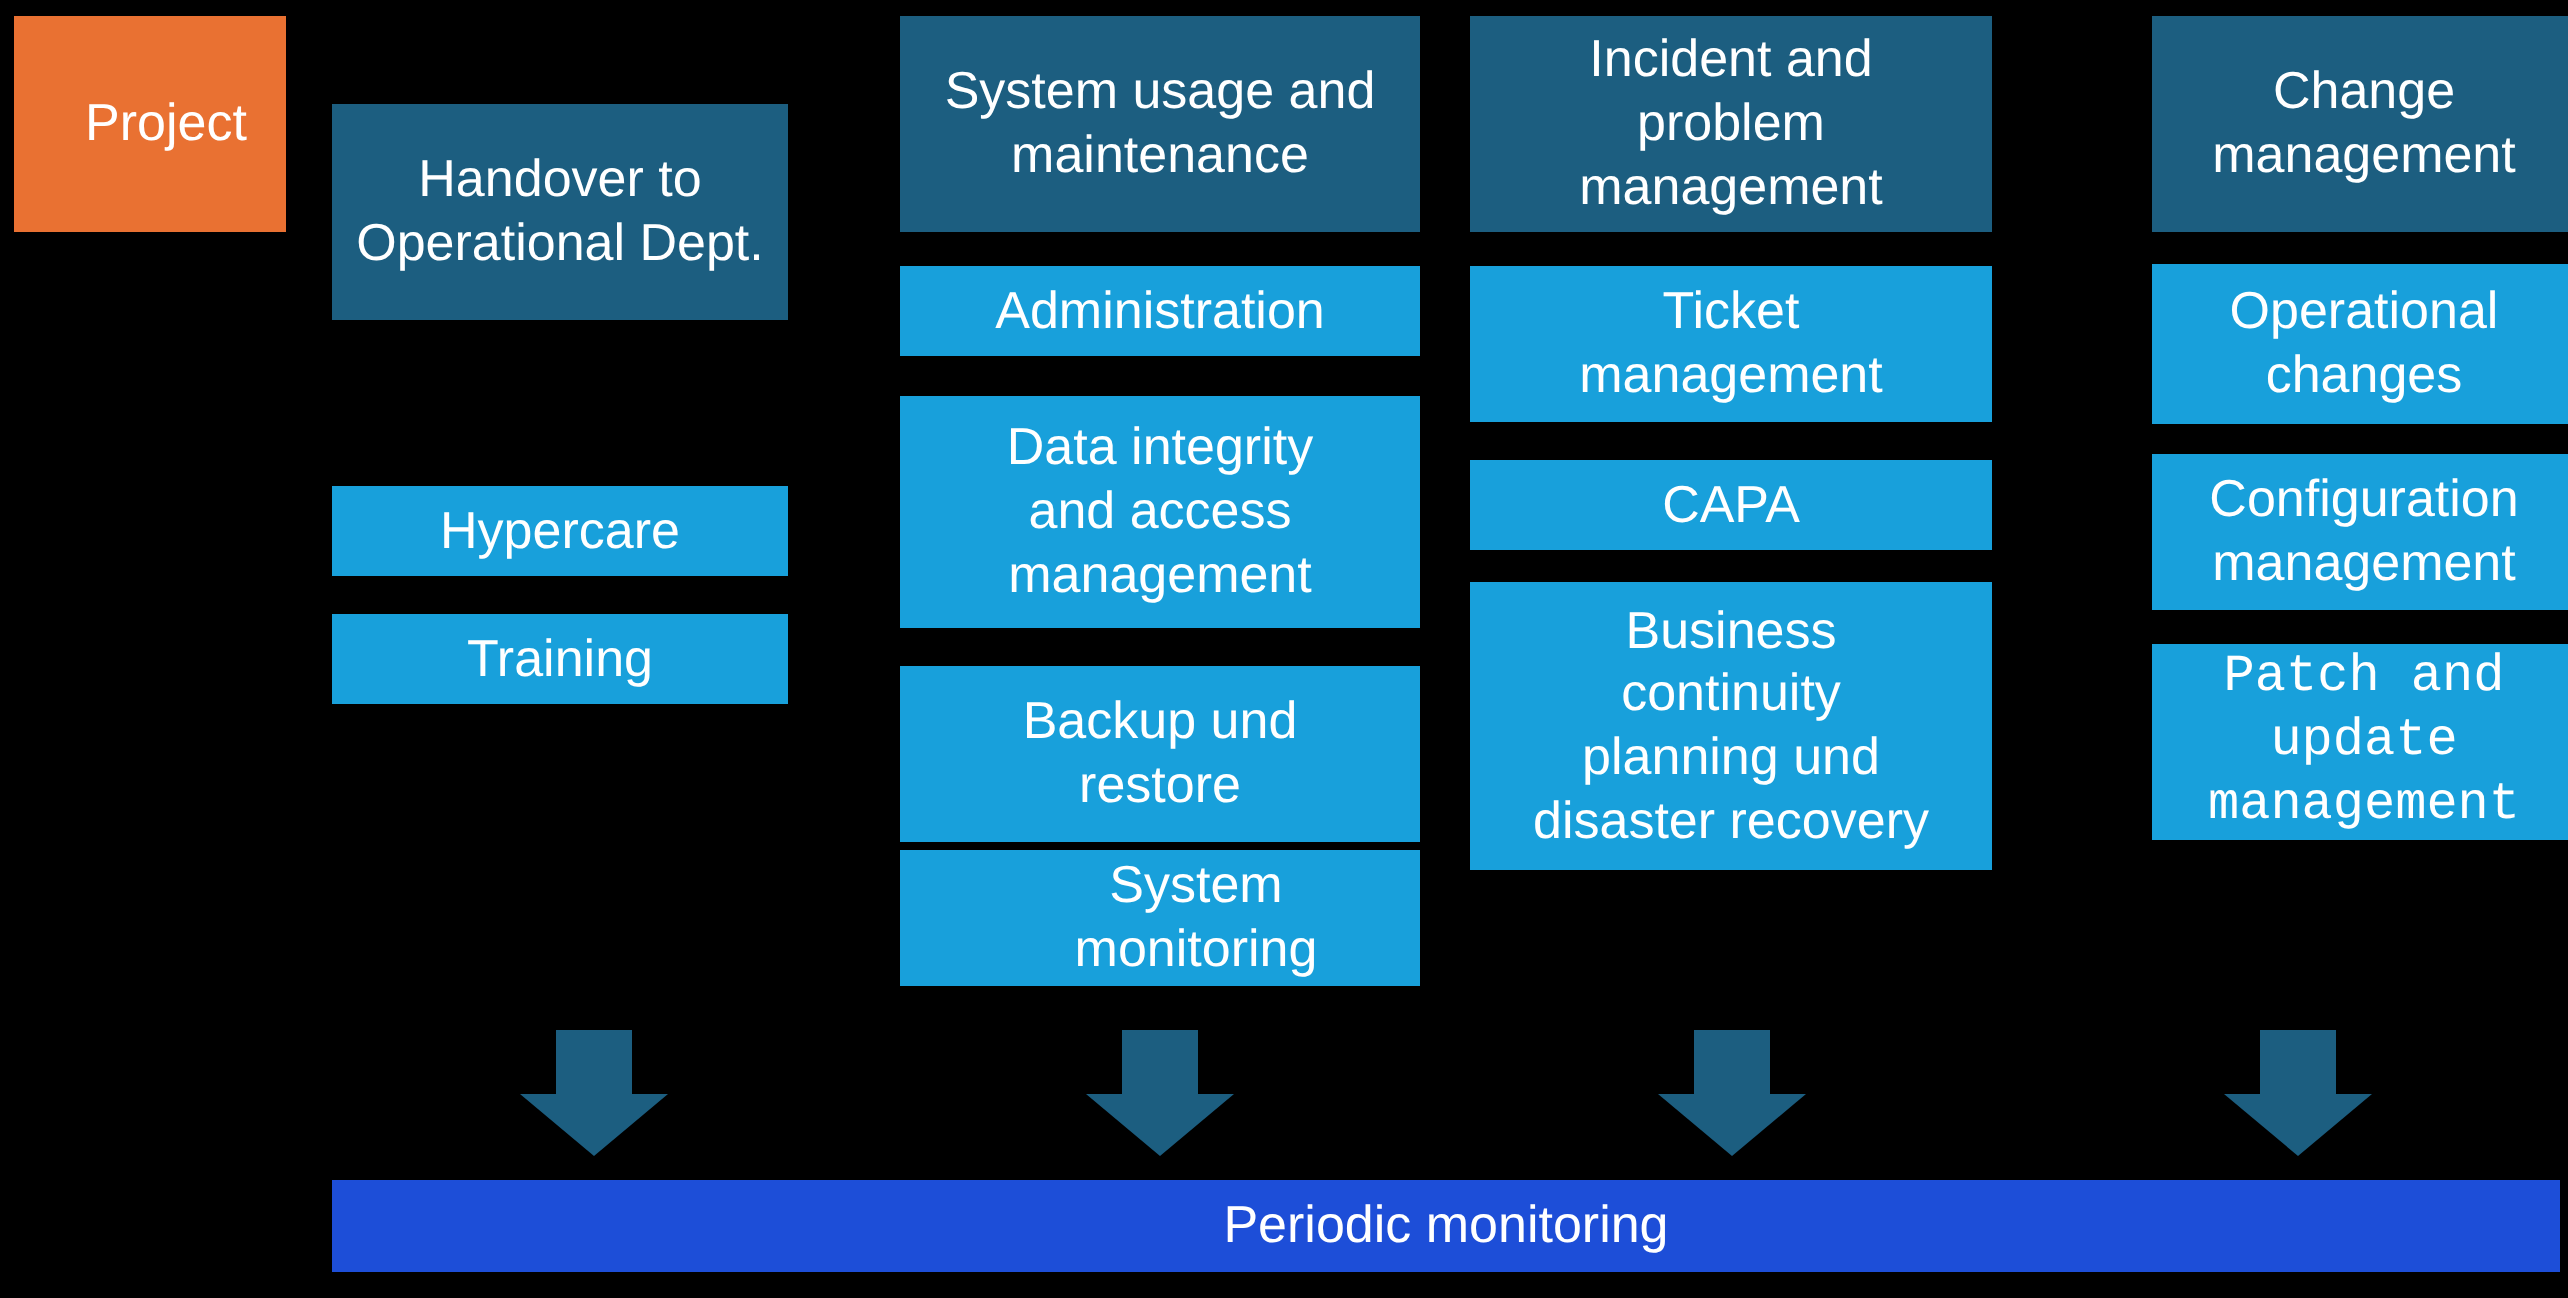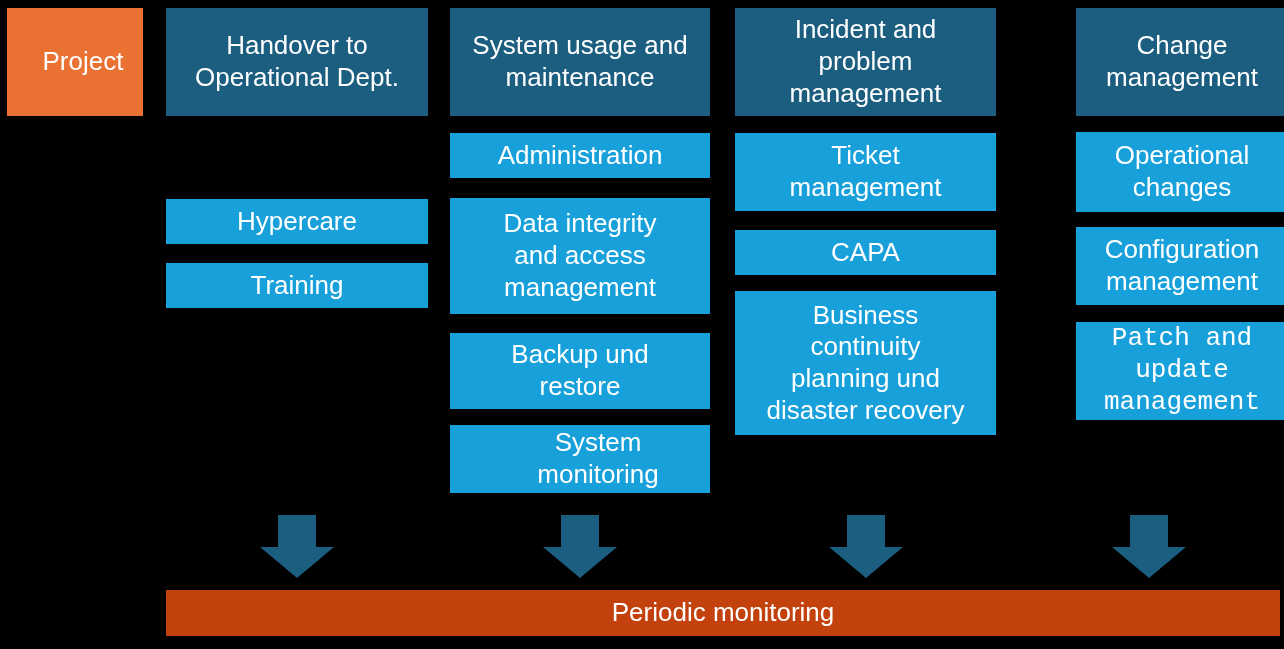--- a/index.html
+++ b/index.html
@@ -29,34 +29,34 @@
     padding: 2px 8px;
   }
   .header { background: #1c5e80; top: 8px; height: 108px; }
   .sub    { background: #18a0db; }
   .orange { background: #e97132; padding-left: 24px; }
 
   
   .project { left: 7px; top: 8px; width: 136px; height: 108px; }
 
   
-  .c1 { left: 166px;  width: 262px; }
+  .c1 { left: 166px;  width: 228px; margin-top: 44px; }
   .c2 { left: 450px;  width: 260px; }
   .c3 { left: 735px;  width: 261px; }
   .c4 { left: 1076px; width: 212px; }
 
   
   .c1-i0 { top: 133px; height: 45px; }
   .c1-i1 { top: 199px; height: 45px; }
   .c1-i2 { top: 263px; height: 45px; }
 
   
   .c2-i0 { top: 133px; height: 45px; }
   .c2-i1 { top: 198px; height: 116px; }
-  .c2-i2 { top: 333px; height: 76px; }
+  .c2-i2 { top: 333px; height: 88px; }
   .c2-i3 { top: 425px; height: 68px; padding-left: 44px; }
 
   
   .c3-i0 { top: 133px; height: 78px; }
   .c3-i1 { top: 230px; height: 45px; }
   .c3-i2 { top: 291px; height: 144px; }
 
   
   .c4-i0 { top: 132px; height: 80px; }
   .c4-i1 { top: 227px; height: 78px; }
@@ -87,21 +87,21 @@
   .arrow-2 { left: 543px; }
   .arrow-3 { left: 829px; }
   .arrow-4 { left: 1112px; }
 
   
   .footer-bar {
     left: 166px;
     top: 590px;
     width: 1114px;
     height: 46px;
-    background: #c2410c;
+    background: #1d4ed8;
   }
 </style>
 </head>
 <body>
 
 <div id="canvas">
 
   <div class="box orange project">Project</div>
 
   <div class="box header c1">Handover to

